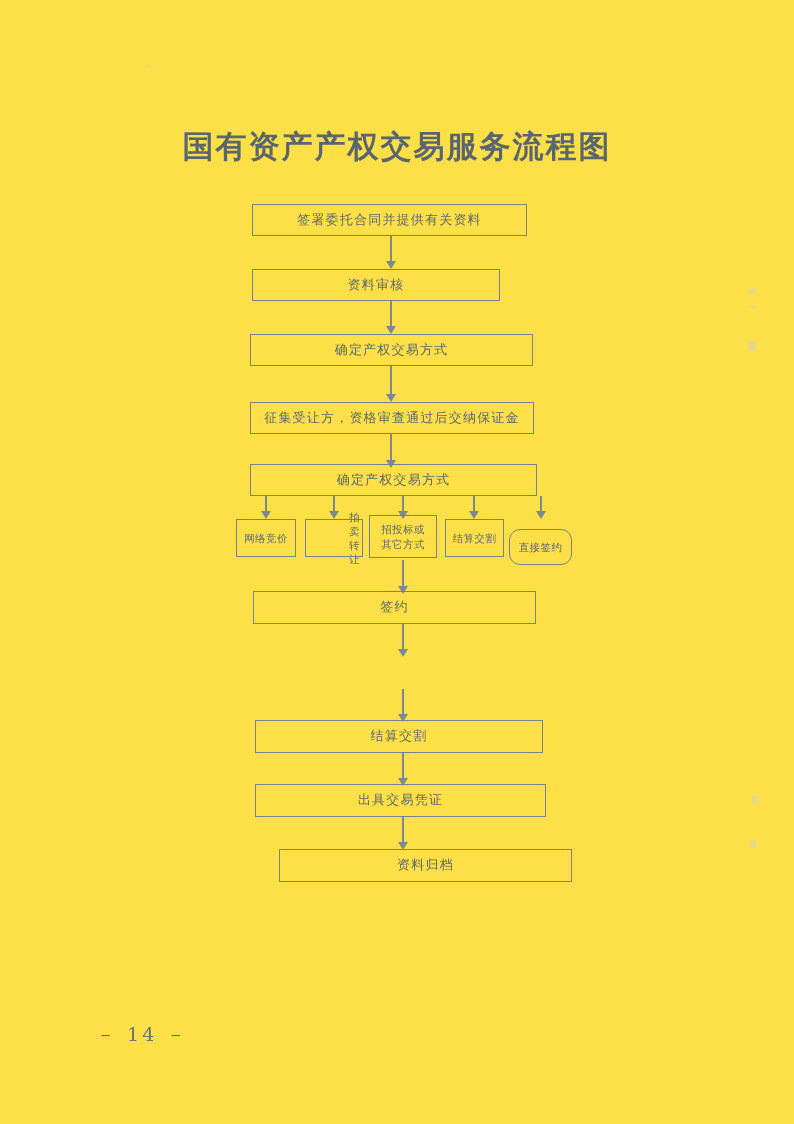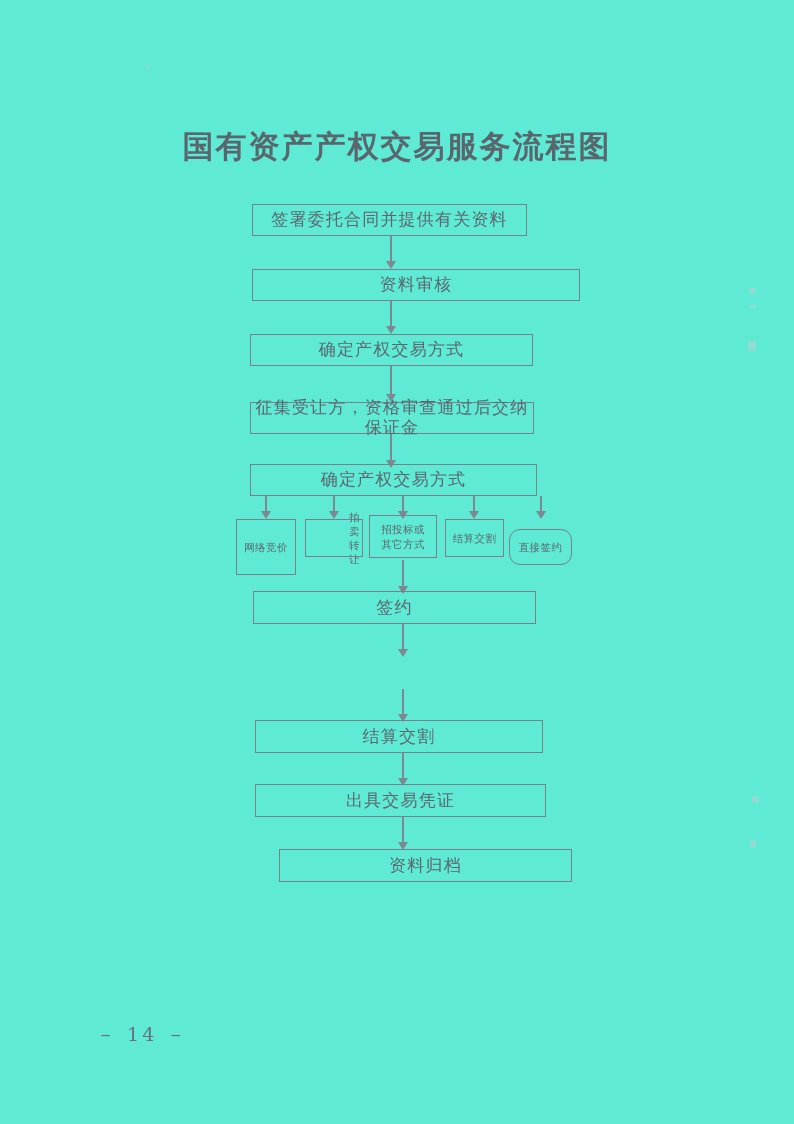--- a/index.html
+++ b/index.html
@@ -8,21 +8,21 @@
     padding: 0;
     background: #ffffff;
   }
   body {
     font-family: "DejaVu Serif", "Liberation Serif", serif;
   }
   .page {
     position: relative;
     width: 794px;
     height: 1124px;
-    background: #5eead4;
+    background: #fde047;
     overflow: hidden;
     text-decoration: underline;
   }
 
   
   .speckle {
     position: absolute;
     background: #c9ccd4;
     opacity: .45;
     border-radius: 1px;
@@ -49,21 +49,21 @@
     background: transparent;
     display: flex;
     align-items: center;
     justify-content: center;
     color: #5b6770;
     font-family: "DejaVu Serif", "Liberation Serif", serif;
     text-align: center;
     line-height: 1.15;
   }
   .node.wide {
-    font-size: 17px;
+    font-size: 13px;
     letter-spacing: 1.2px;
     text-align: center;
   }
   .node.small {
     font-size: 10.5px;
     letter-spacing: .4px;
     line-height: 1.35;
     flex-direction: column;
   }
 
@@ -106,21 +106,21 @@
 
   <div class="doc-title">国有资产产权交易服务流程图</div>
 
   <div class="node wide" style="left:252px; top:204px; width:275px; height:32px;">
     <span>签署委托合同并提供有关资料</span>
   </div>
 
   <div class="conn v" style="left:390px; top:236px; height:27px;"></div>
   <div class="arrow" style="left:386px; top:261px;"></div>
 
-  <div class="node wide" style="left:252px; top:269px; width:328px; height:32px;">
+  <div class="node wide" style="left:252px; top:269px; width:248px; height:32px;">
     <span>资料审核</span>
   </div>
 
   <div class="conn v" style="left:390px; top:301px; height:27px;"></div>
   <div class="arrow" style="left:386px; top:326px;"></div>
 
   <div class="node wide" style="left:250px; top:334px; width:283px; height:32px;">
     <span>确定产权交易方式</span>
   </div>
 
@@ -146,21 +146,21 @@
 
   <div class="conn v" style="left:402px; top:496px; height:17px;"></div>
   <div class="arrow" style="left:398px; top:511px;"></div>
 
   <div class="conn v" style="left:473px; top:496px; height:17px;"></div>
   <div class="arrow" style="left:469px; top:511px;"></div>
 
   <div class="conn v" style="left:540px; top:496px; height:17px;"></div>
   <div class="arrow" style="left:536px; top:511px;"></div>
 
-  <div class="node small" style="left:236px; top:519px; width:60px; height:56px;">
+  <div class="node small" style="left:236px; top:519px; width:60px; height:38px;">
     <span>网络竞价</span>
   </div>
 
   <div class="node small" style="left:305px; top:519px; width:58px; height:38px;padding-left:41px;">
     <span>拍卖转让</span>
   </div>
 
   <div class="node small" style="left:369px; top:515px; width:68px; height:43px;">
     <span>招投标或</span>
     <span>其它方式</span>

